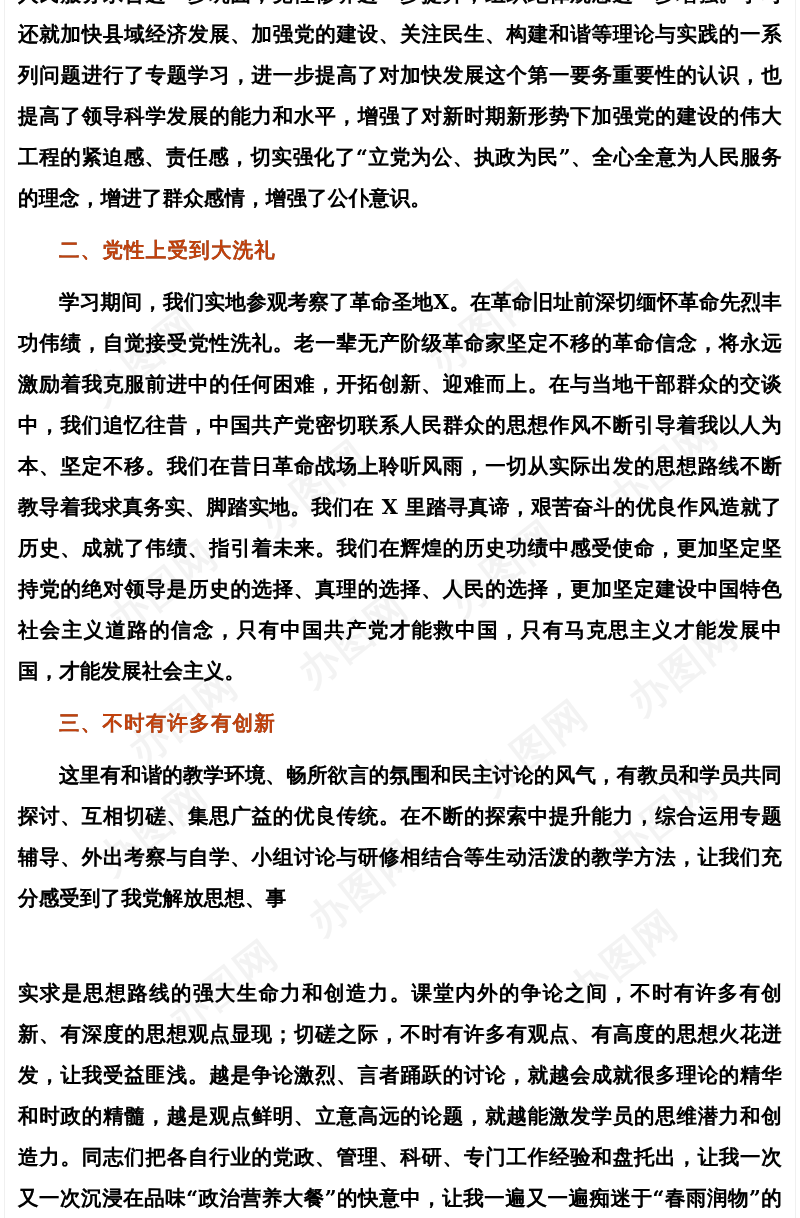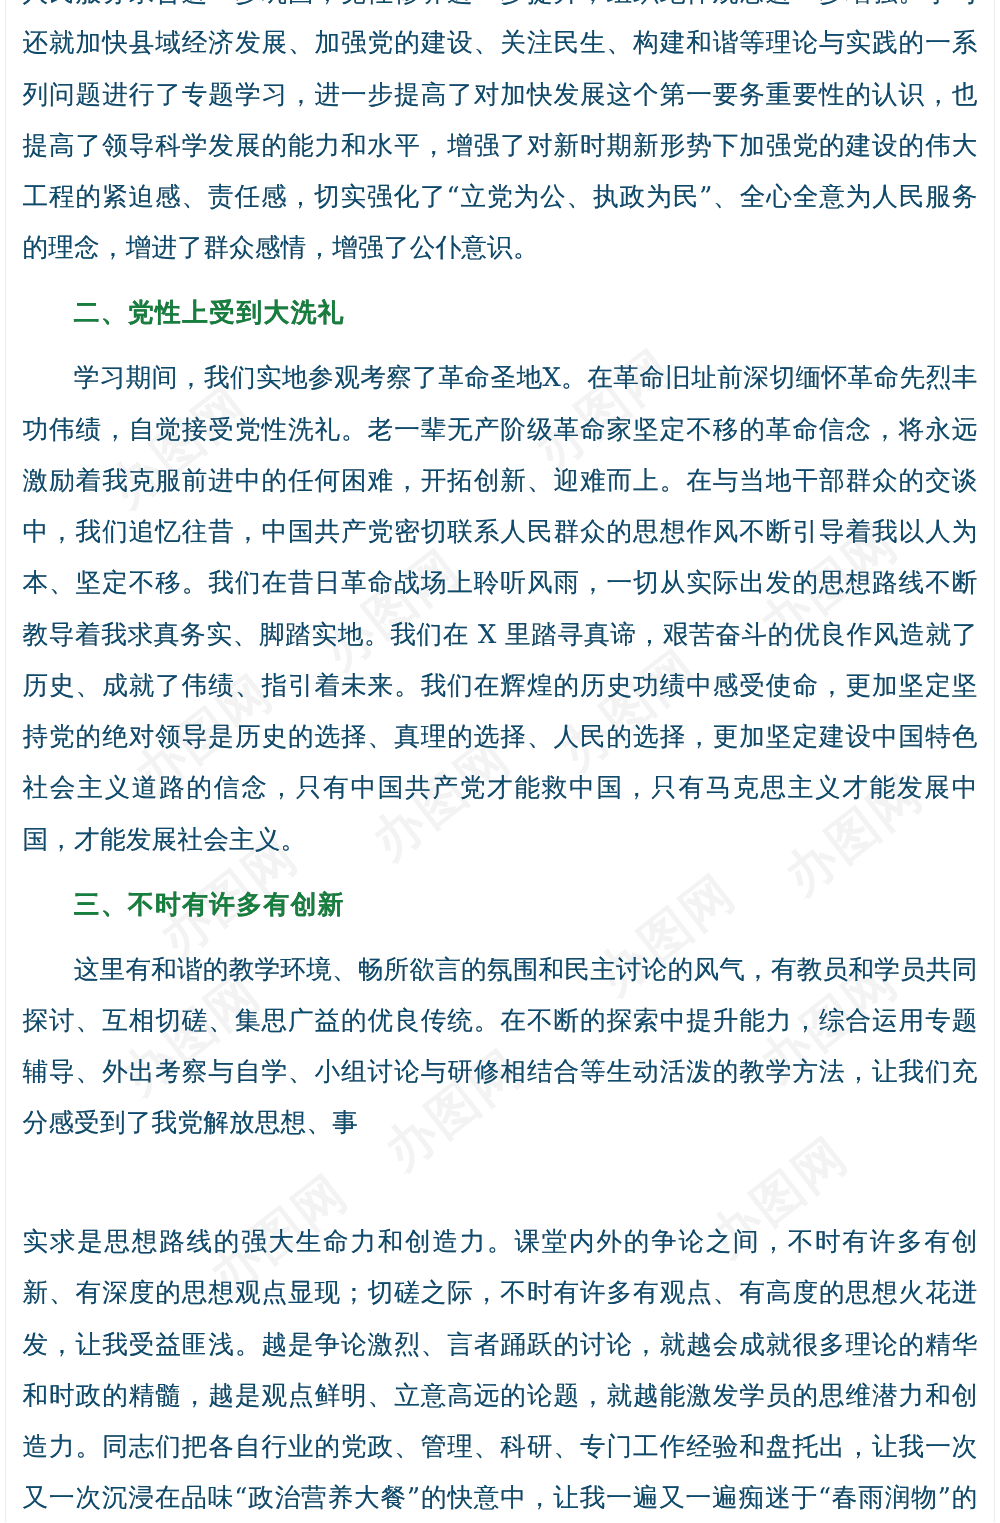--- a/index.html
+++ b/index.html
@@ -67,40 +67,41 @@
     left: 0;
     top: 0;
     width: 800px;
     padding: 0 18px 0 18px;
     z-index: 3;
   }
 
   .para, .heading {
     font-size: 20.5px;
     line-height: 41px;
-    color: #0c4a6e;
+    color: #000000;
     text-align: justify;
     text-justify: inter-ideograph;
     letter-spacing: 0.15px;
     margin: 0;
     word-break: break-all;
     text-shadow: 0 0 0.35px rgba(70,70,70,0.55);
+    font-weight: bold;
   }
 
   .para {
     text-indent: 2em;
   }
   .para.no-indent {
     text-indent: 0;
   }
 
   .heading {
     text-indent: 2em;
     font-weight: 700;
-    color: #15803d;
+    color: #c2410c;
     letter-spacing: 1.2px;
     text-shadow: 0 0 0.5px rgba(45,45,45,0.7);
   }
 
   
   .clipped-top {
     overflow: hidden;
     height: 14px;
   }
   .clipped-top .para {

